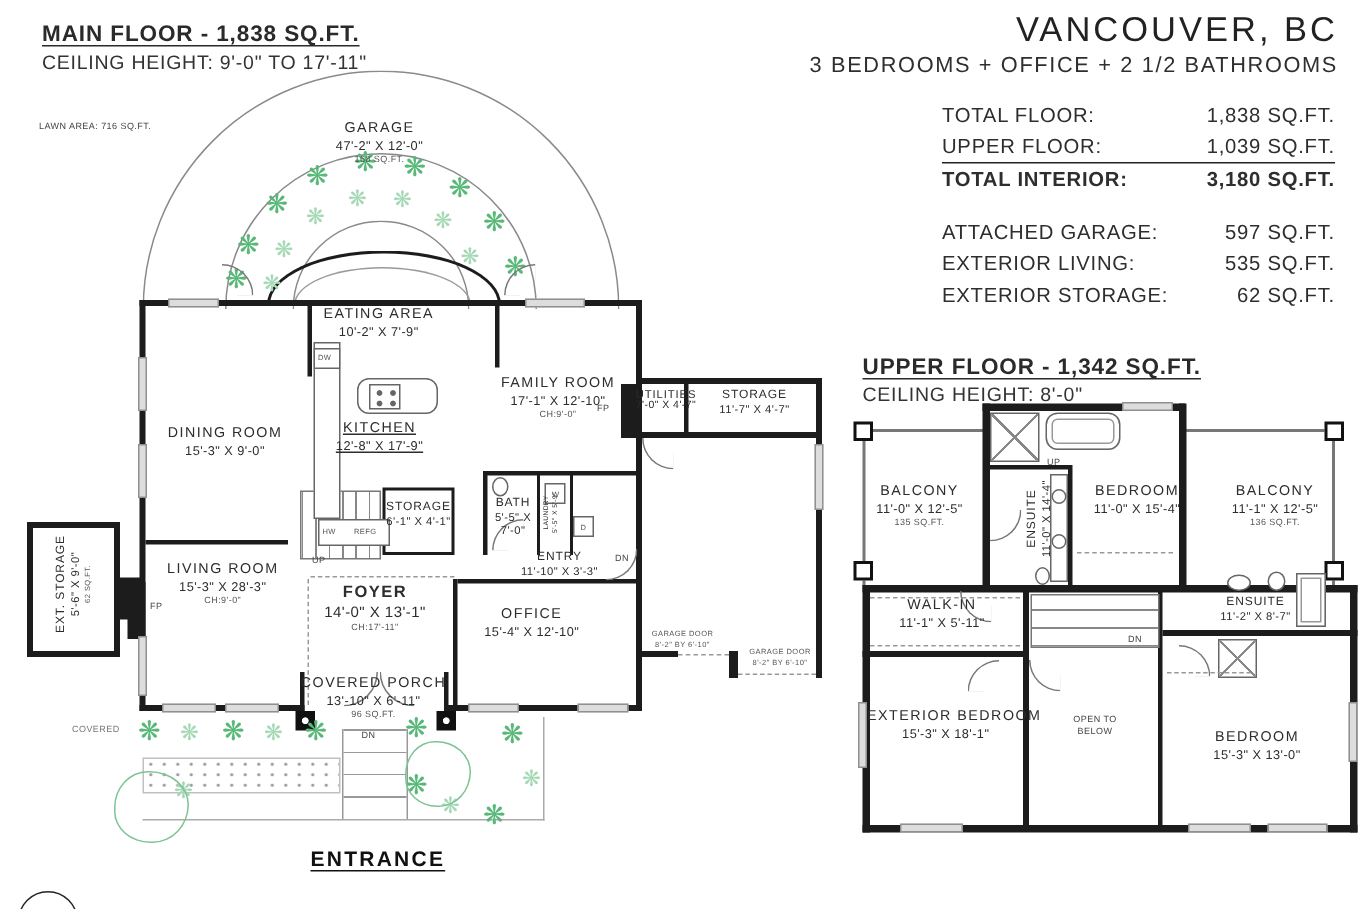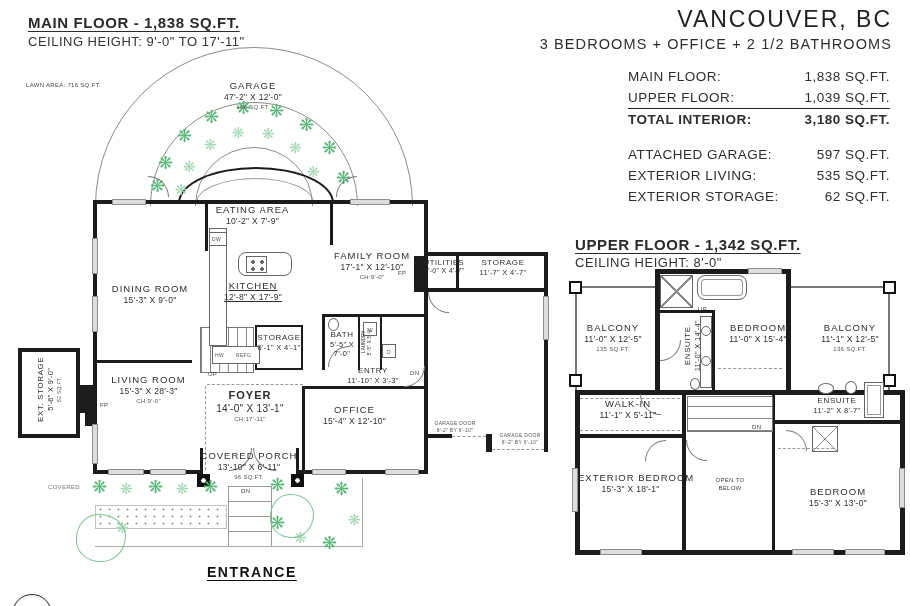--- a/index.html
+++ b/index.html
@@ -78,21 +78,21 @@
 
 <div class="sheet">
 
   <div class="h-main" style="left:28px;top:14px;">MAIN FLOOR - 1,838 SQ.FT.</div>
   <div class="h-sub" style="left:28px;top:34px;">CEILING HEIGHT: 9'-0" TO 17'-11"</div>
   <div class="city">VANCOUVER, BC</div>
   <div class="subtitle">3 BEDROOMS + OFFICE + 2 1/2 BATHROOMS</div>
 
   <div class="atable">
     <div class="trow">
-      <span>MAIN FLOOR:</span>
+      <span>TOTAL FLOOR:</span>
       <span>1,838 SQ.FT.</span>
     </div>
     <div class="trow uline">
       <span>UPPER FLOOR:</span>
       <span>1,039 SQ.FT.</span>
     </div>
     <div class="trow bold">
       <span>TOTAL INTERIOR:</span>
       <span>3,180 SQ.FT.</span>
     </div>

